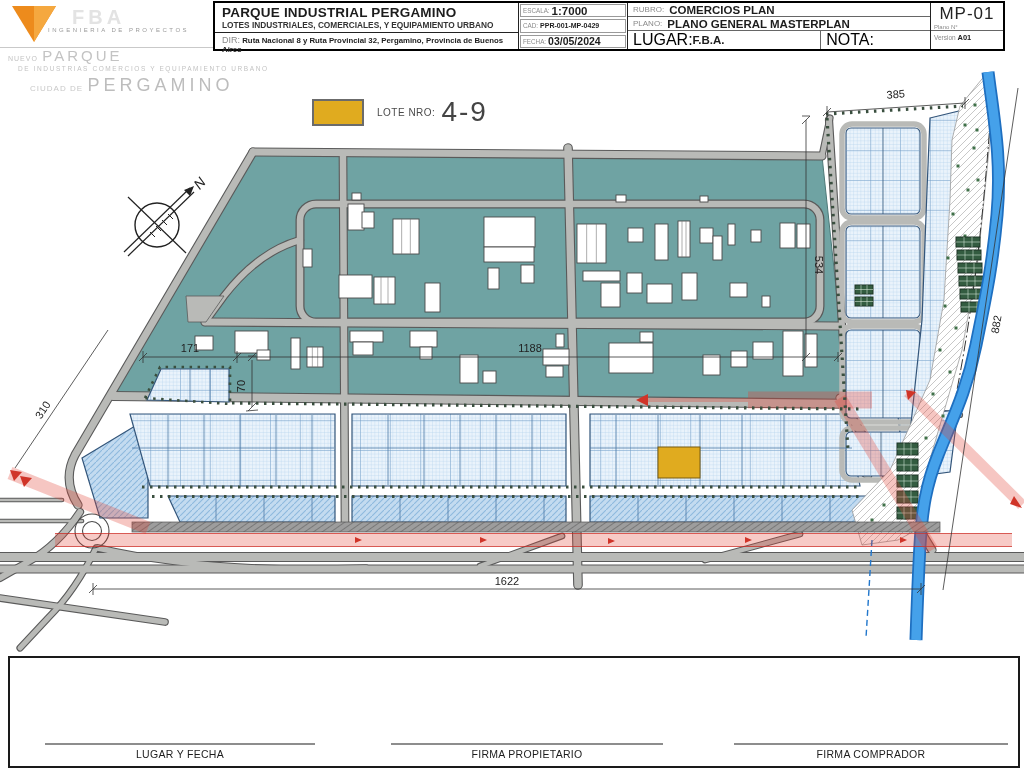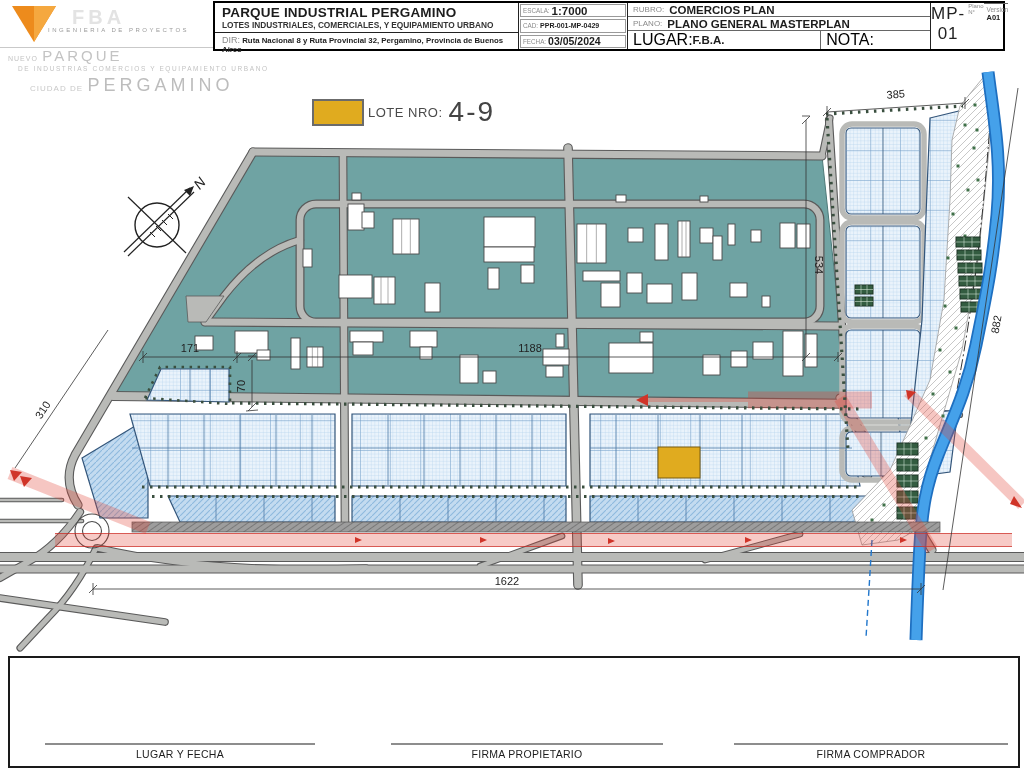--- a/index.html
+++ b/index.html
@@ -21,41 +21,41 @@
   .tb-col2{width:108px;border-left:1.5px solid #222;display:flex;flex-direction:column;}
   .tb-cell{flex:1;border-bottom:1px solid #777;margin:1px;border:1px solid #9a9a9a;padding:0 2px;display:flex;align-items:center;white-space:nowrap;overflow:hidden;}
   .tb-cell .lbl{font-size:6.3px;color:#8a8a8a;margin-right:2px;}
   .tb-col3{flex:1;border-left:1.5px solid #222;display:flex;flex-direction:column;}
   .tb-r{flex:1;display:flex;align-items:center;padding-left:5px;border-bottom:1px solid #666;}
   .tb-r:last-child{border-bottom:none;}
   .tb-r .lbl{font-size:8px;color:#8a8a8a;margin-right:5px;}
   .tb-r3{flex:1;display:flex;}
   .tb-r3 .half{display:flex;align-items:center;padding-left:5px;}
   .tb-r3 .half.h1{width:62%;border-right:1px solid #666;}
-  .tb-col4{width:72px;border-left:1.5px solid #222;display:flex;flex-direction:row;}
+  .tb-col4{width:72px;border-left:1.5px solid #222;display:flex;flex-direction:column;}
   .tb-sheet{font-size:17px;color:#222;text-align:center;letter-spacing:1px;padding-top:1px;}
   .tb-sheetlbl{font-size:6px;color:#8a8a8a;padding-left:3px;}
   .tb-ver{border-top:1px solid #666;font-size:6.5px;color:#8a8a8a;padding:2px 0 0 3px;flex:0 0 12px;}
   .tb-ver b{color:#222;font-size:7.5px;}
   .v12b{font-size:11.5px;font-weight:bold;color:#1d1d1d;}
   .v8b{font-size:7px;font-weight:bold;color:#1d1d1d;}
 
   
   .wm{position:absolute;left:8px;top:48px;color:#c3c3c3;line-height:1;}
   .wm .l1 small{font-size:7px;letter-spacing:1px;}
   .wm .l1 span{font-size:15px;letter-spacing:3px;}
   .wm .l2{font-size:6.5px;letter-spacing:1.6px;margin:2px 0 0 10px;}
   .wm .l3{margin:3px 0 0 22px;}
   .wm .l3 small{font-size:8px;letter-spacing:1px;color:#c8c8c8;}
   .wm .l3 span{font-size:18px;letter-spacing:4px;color:#bdbdbd;}
 
   
   .legend{position:absolute;left:312px;top:96px;display:flex;align-items:center;}
   .legend .sw{width:48px;height:23px;border:2px solid #6b6b6b;}
-  .legend .lab{font-size:13px;color:#4a4a4a;margin-left:4px;letter-spacing:.5px;}
+  .legend .lab{font-size:10px;color:#4a4a4a;margin-left:13px;letter-spacing:.5px;}
   .legend .num{font-size:28px;color:#444;margin-left:6px;letter-spacing:2px;}
 
   
   .sigbox{position:absolute;left:8px;top:656px;width:1008px;height:108px;border:2.5px solid #1a1a1a;background:#fff;}
   .sig{position:absolute;bottom:6px;text-align:center;}
   .sig .line{border-top:2.5px solid #8d8d8d;margin-bottom:3px;}
   .sig .lab{font-size:10.5px;color:#1c1c1c;letter-spacing:.3px;}
 </style>
 </head>
 <body>

